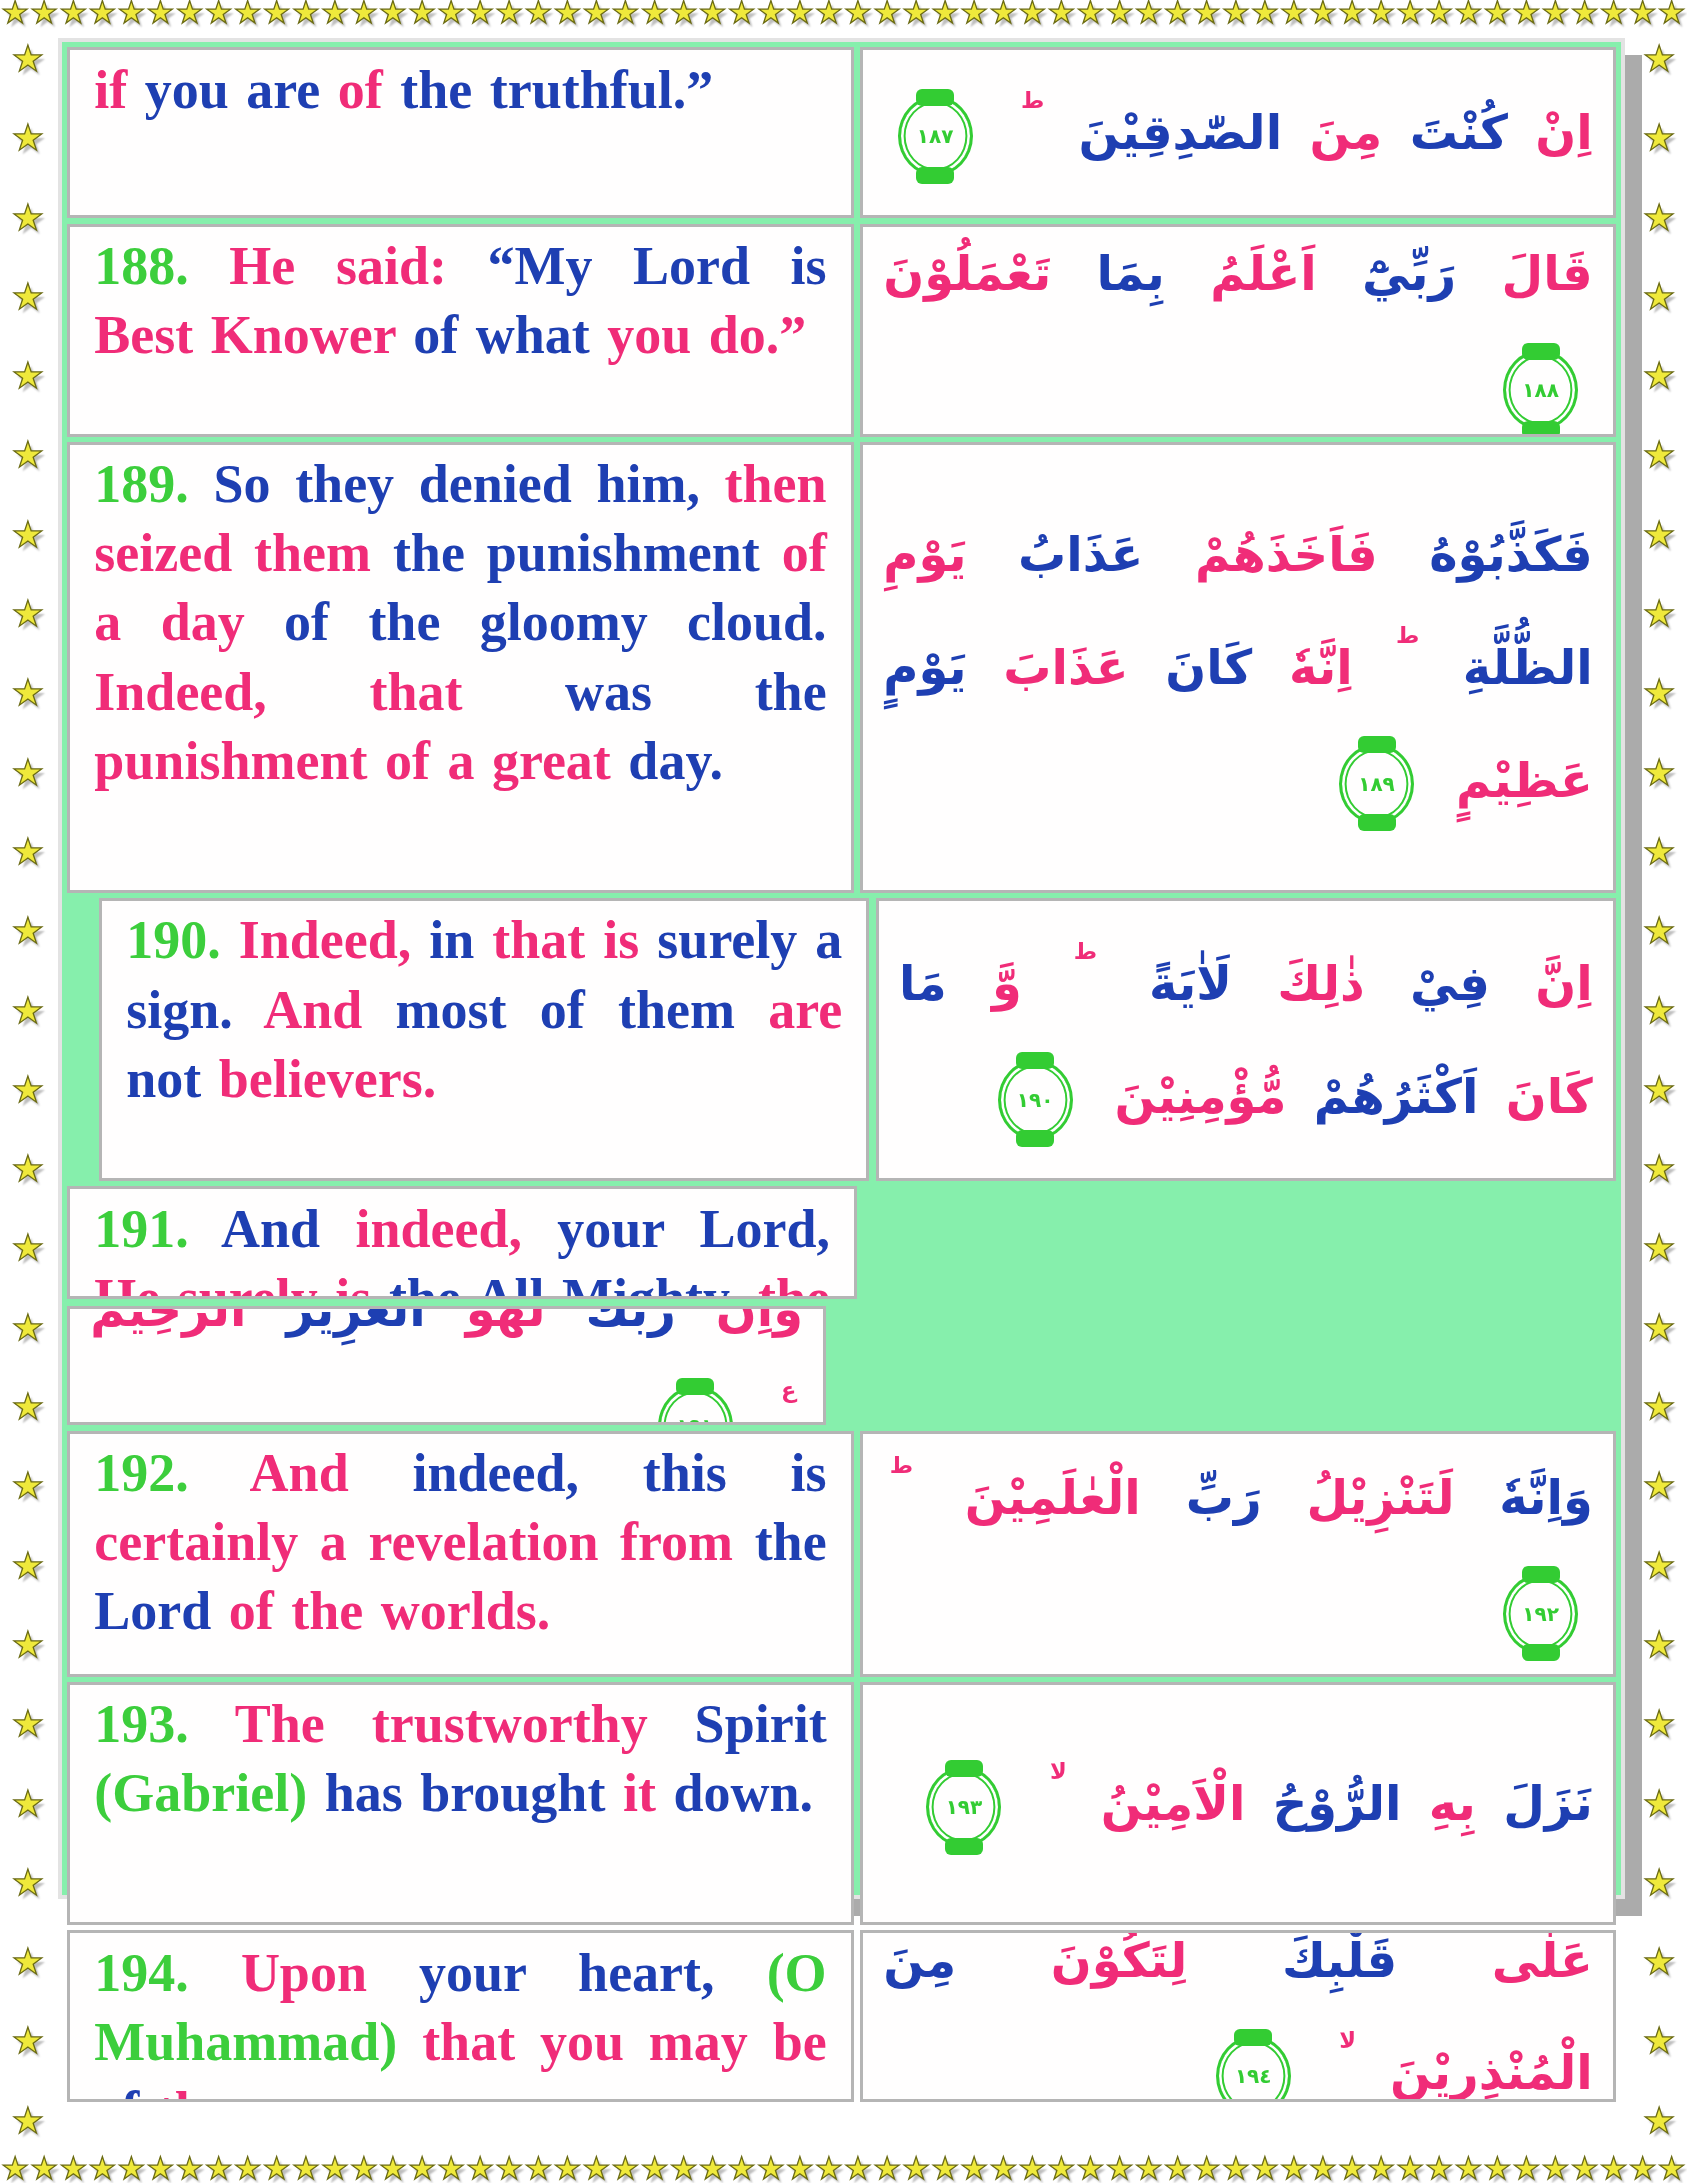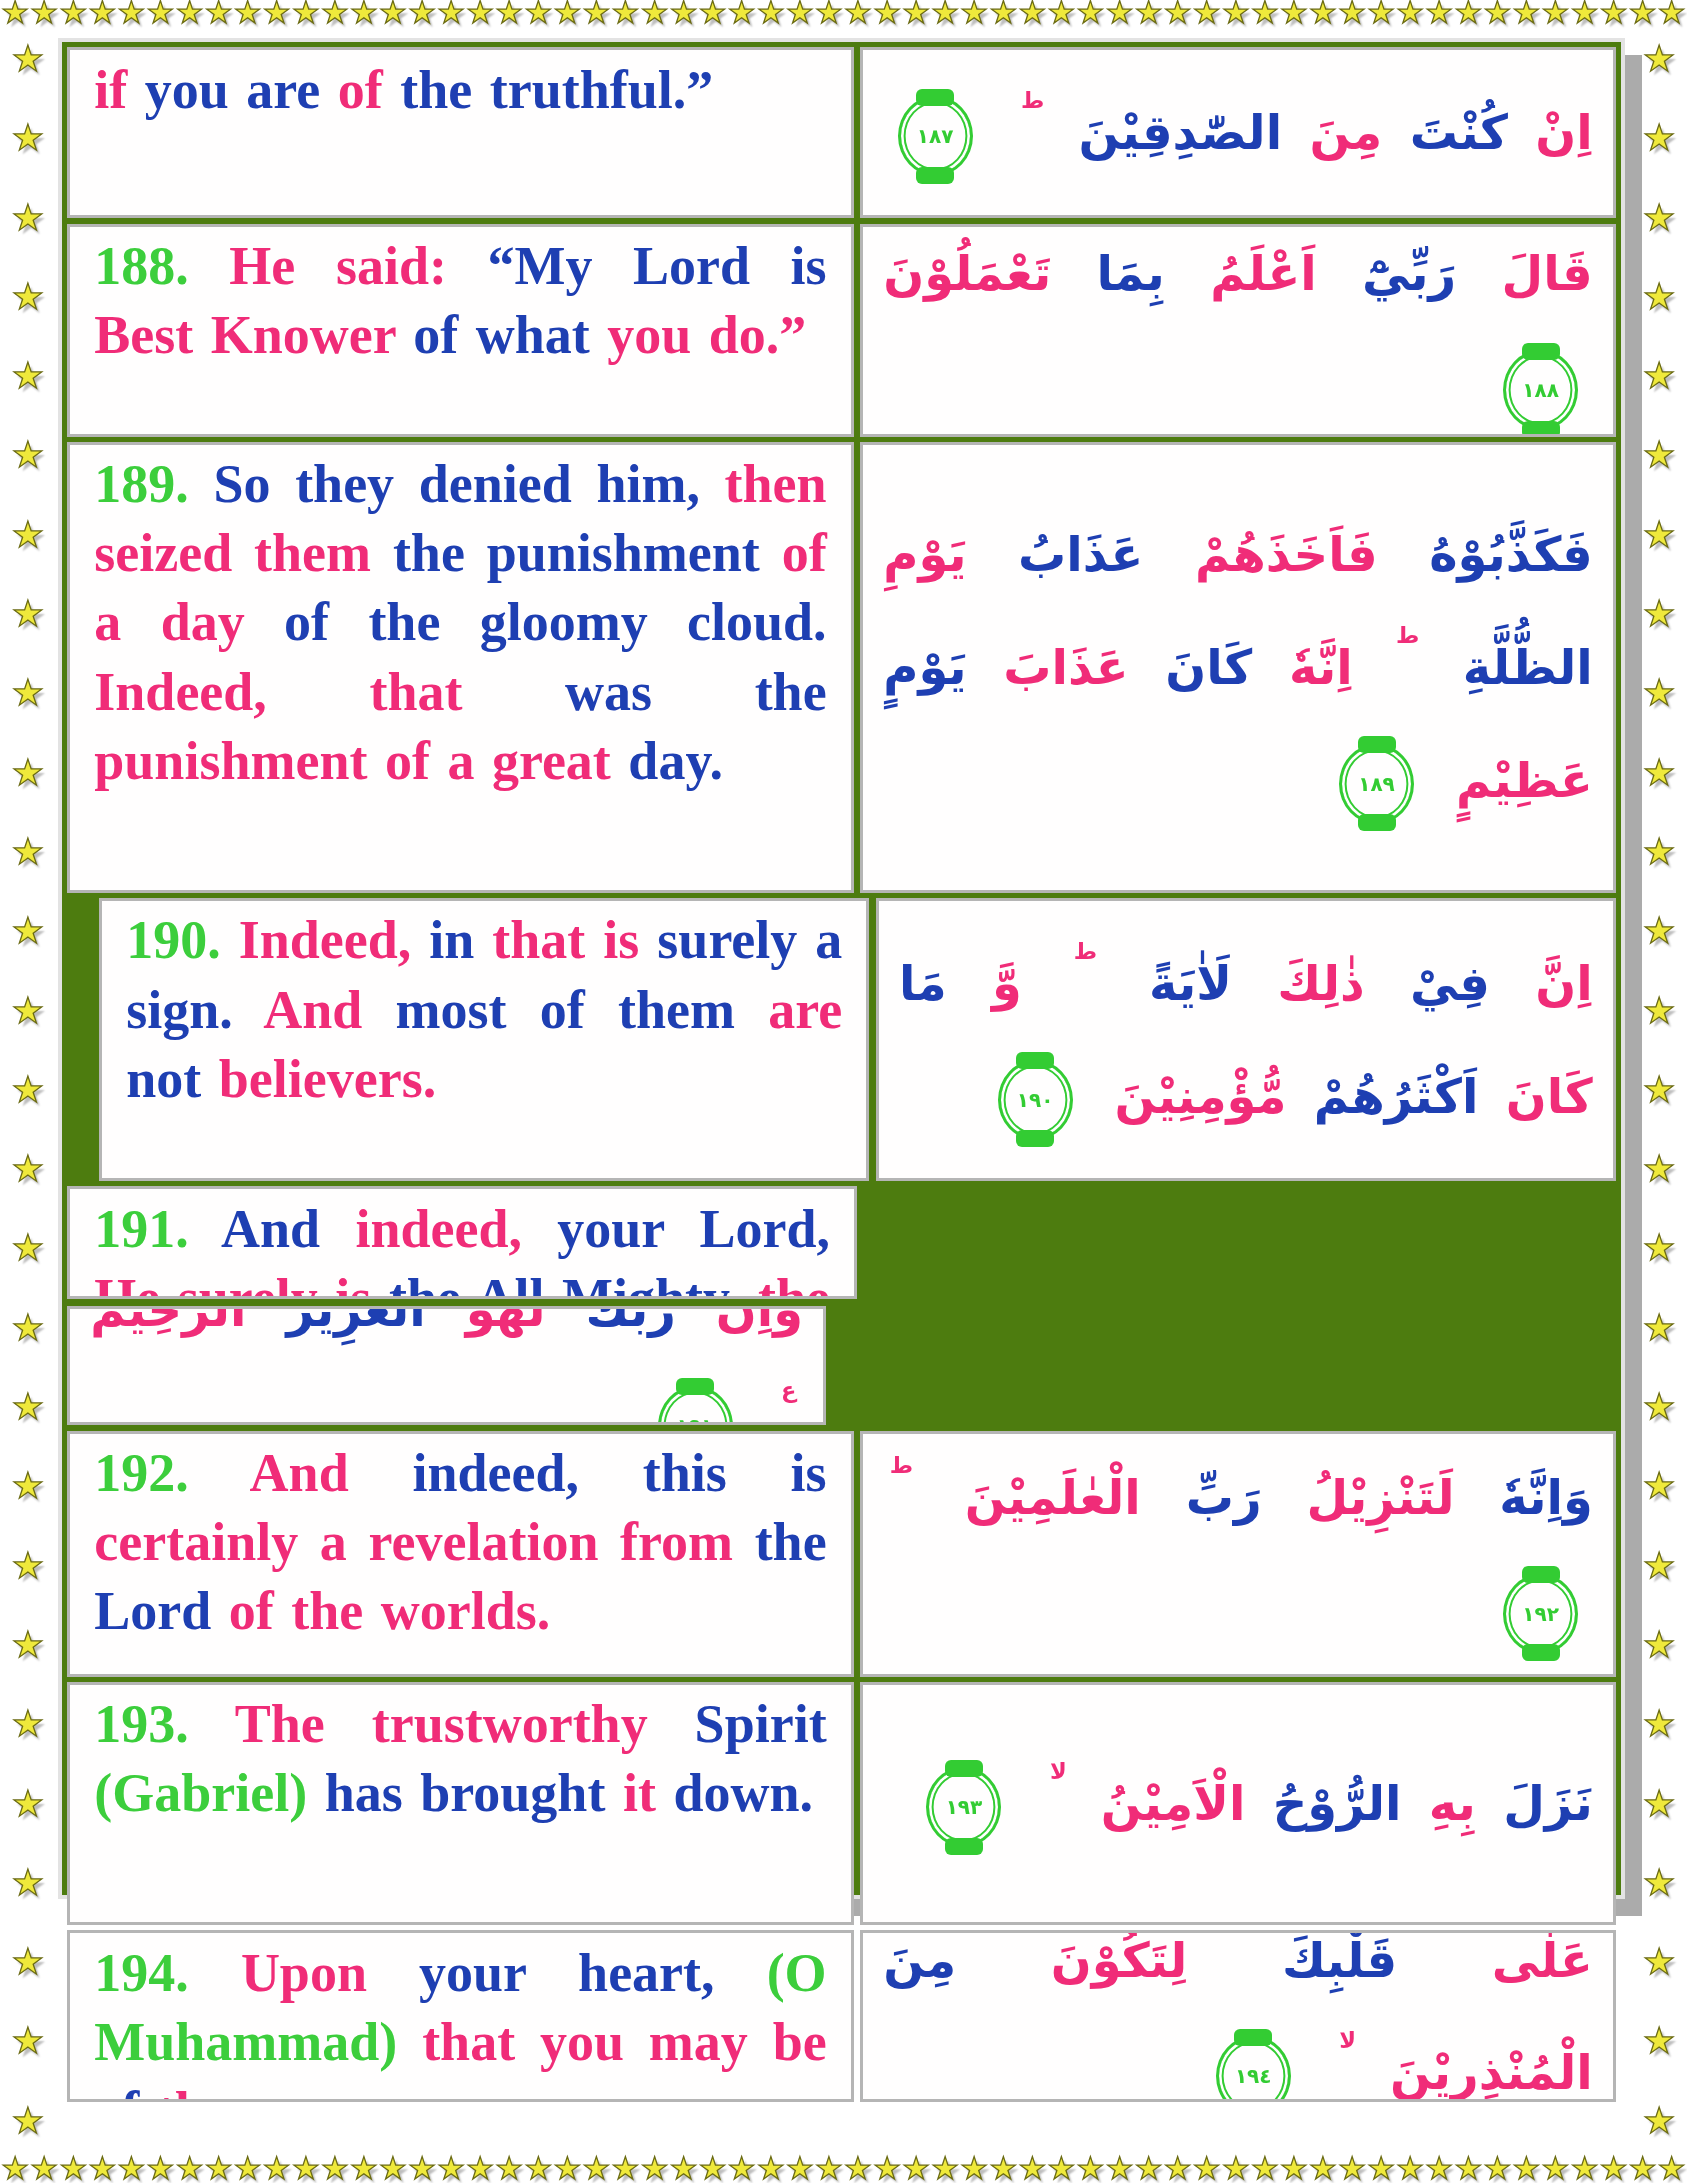--- a/index.html
+++ b/index.html
@@ -17,21 +17,21 @@
   .stars-bottom{bottom:-1.3px;}
   .stars-top .star,.stars-bottom .star{font-size:31px;}
   .stars-left,.stars-right{position:absolute;top:41px;bottom:44px;width:53px;
         display:flex;flex-direction:column;justify-content:space-between;align-items:center;}
   .stars-left{left:1.3px;}
   .stars-right{right:1.3px;}
   .stars-left .star,.stars-right .star{font-size:36px;}
 
   
   .panel{position:absolute;left:58px;top:38px;width:1567px;height:1861px;
-         background:#4d7c0f;border:4px solid #e3e3e3;box-sizing:border-box;
+         background:#86efac;border:4px solid #e3e3e3;box-sizing:border-box;
          box-shadow:17px 17px 0 0 var(--shadow-gray,#ababab);
          padding:5.3px;display:flex;flex-direction:column;gap:5.3px;}
   .row{display:flex;gap:6.6px;flex:none;}
   .row:nth-child(1){height:171px;}
   .row:nth-child(2){height:213px;justify-content:flex-end;}
   .row:nth-child(3){height:451px;}
   .row:nth-child(4){height:283px;margin-left:32px;}
   .row:nth-child(5){height:239px;flex-direction:column;}
   .row:nth-child(6){height:246px;}
   .row:nth-child(7){height:243px;}

